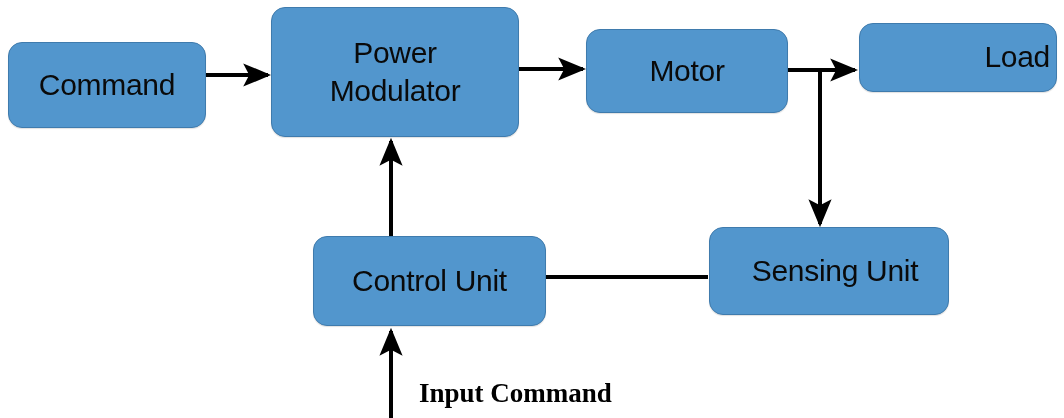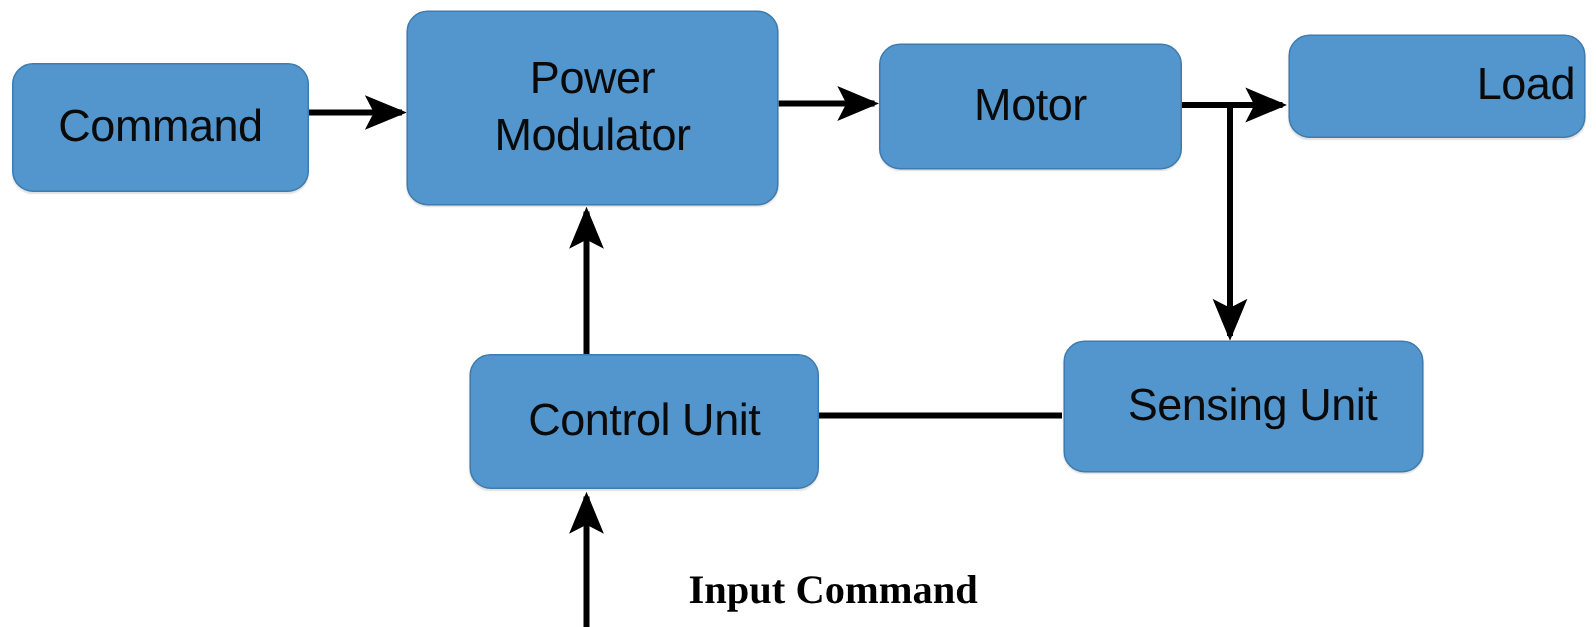--- a/index.html
+++ b/index.html
@@ -49,21 +49,20 @@
     height: 418px;
     pointer-events: none;
   }
 
   .caption {
     position: absolute;
     font-family: "Liberation Serif", serif;
     font-weight: bold;
     color: #000000;
     white-space: nowrap;
-    margin-left: 40px;
   }
   #caption-input-command {
     left: 419px;
     top: 378px;
     font-size: 27px;
   }
 </style>
 </head>
 <body>
 

